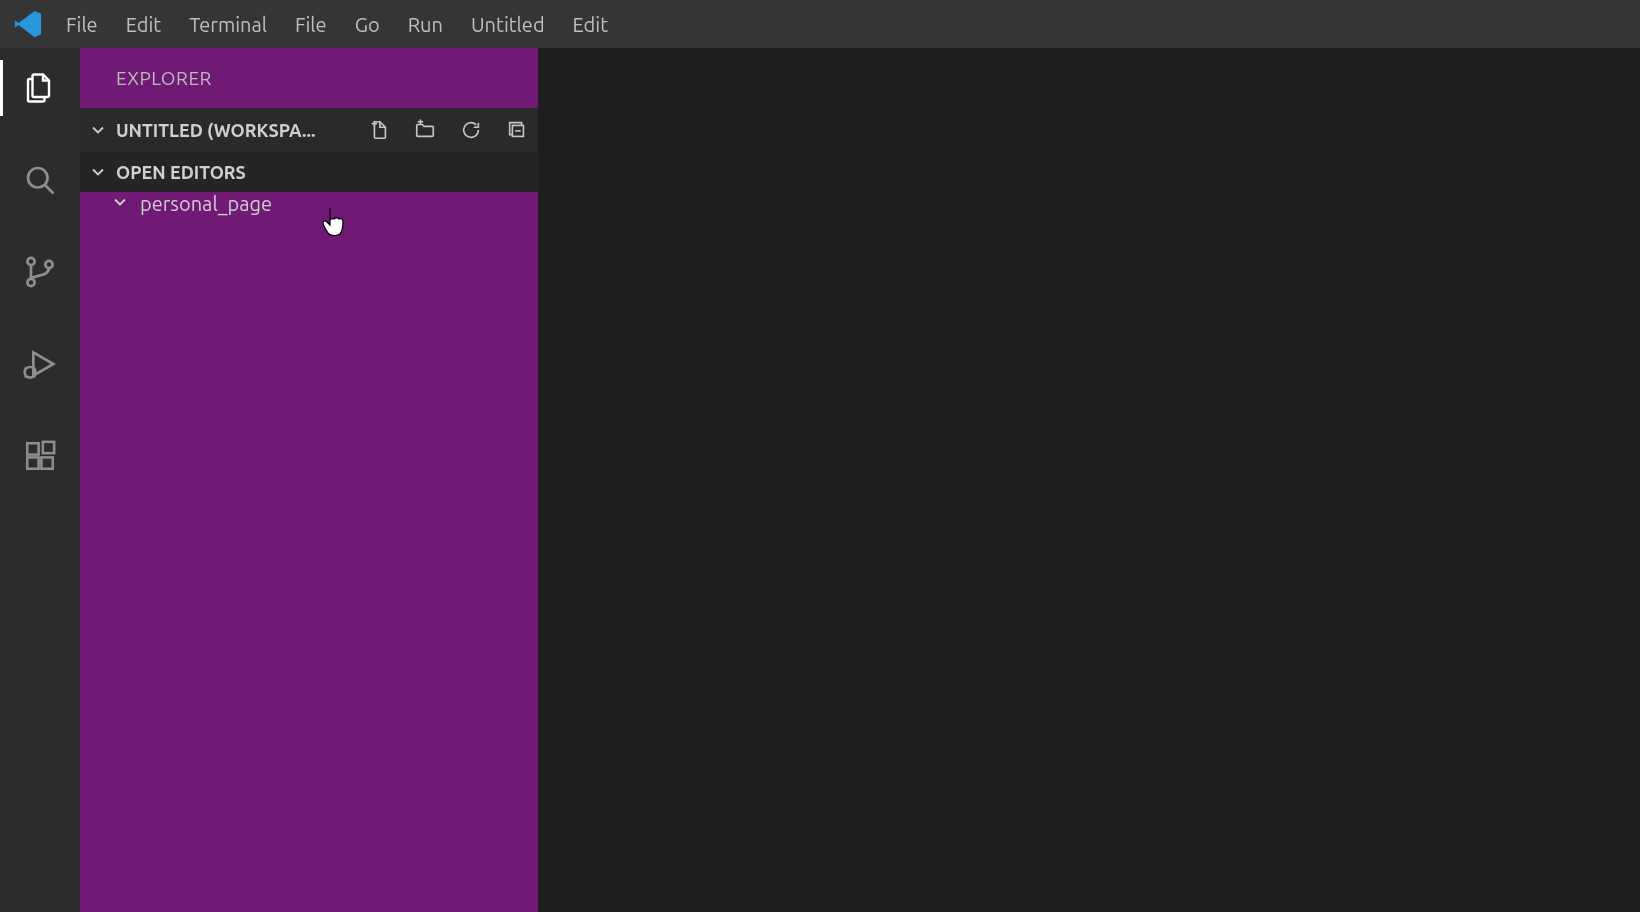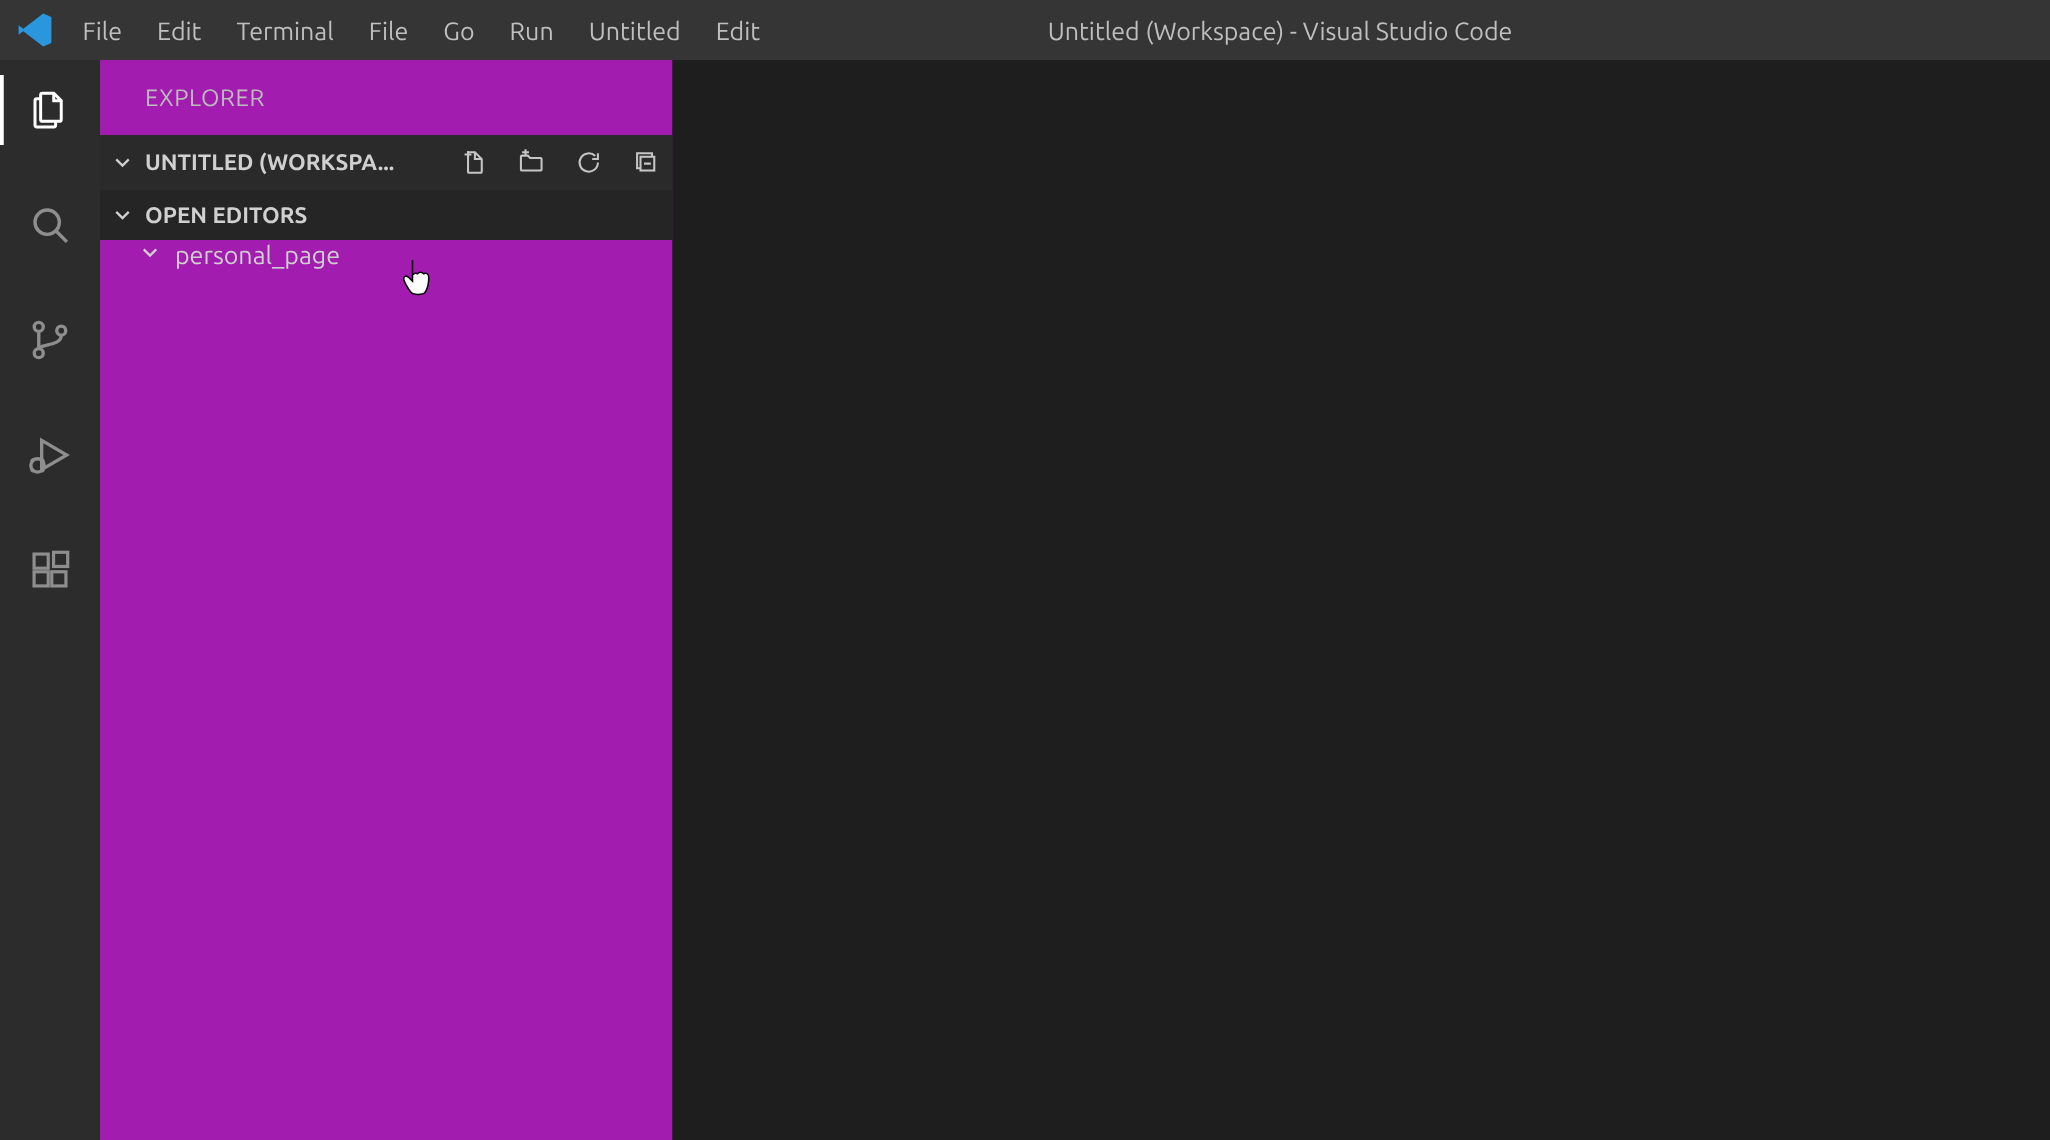--- a/index.html
+++ b/index.html
@@ -35,21 +35,21 @@
   }
   .activitybar .ab-item { width:48px; height:48px; display:flex; align-items:center; justify-content:center; color:#8e8e8e; }
   .activitybar .ab-item.active { color:#ffffff; position:relative; }
   .activitybar .ab-item.active::before{
     content:""; position:absolute; left:-16px; top:-4px; width:3px; height:56px; background:#ffffff;
   }
 
   
   .sidebar {
     width: 458px;
-    background: #a21caf;
+    background: #701a75;
     display:flex;
     flex-direction:column;
     font-size: 20px;
   }
   .sidebar-title {
     height: 60px;
     display:flex; align-items:center;
     padding-left: 36px;
     color:#bcbcbc;
     font-size: 19px;
@@ -105,21 +105,20 @@
   <div class="menu">
     <span>File</span>
     <span>Edit</span>
     <span>Terminal</span>
     <span>File</span>
     <span>Go</span>
     <span>Run</span>
     <span>Untitled</span>
     <span>Edit</span>
   </div>
-  <div class="title">Untitled (Workspace) - Visual Studio Code</div>
 </div>
 
 <div class="main">
 
   <div class="activitybar">
     <div class="ab-item active">
       <span>
         <svg width="36" height="36" viewBox="0 0 24 24" fill="none" stroke="currentColor" stroke-width="1.6">
           <path d="M14 3 H8 a1 1 0 0 0 -1 1 v13 a1 1 0 0 0 1 1 h9 a1 1 0 0 0 1 -1 V7 Z"></path>
           <path d="M14 3 V7 H18"></path>

